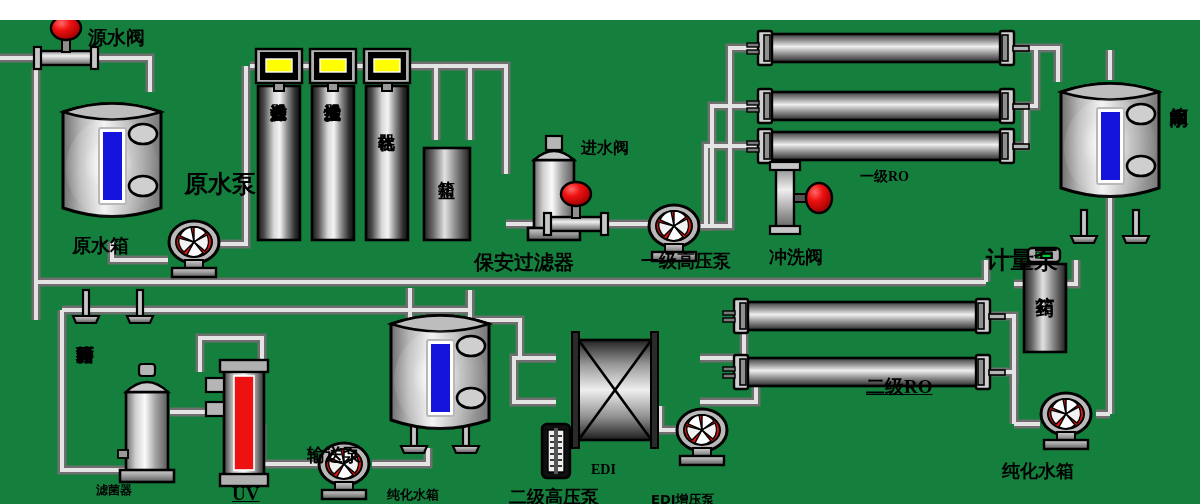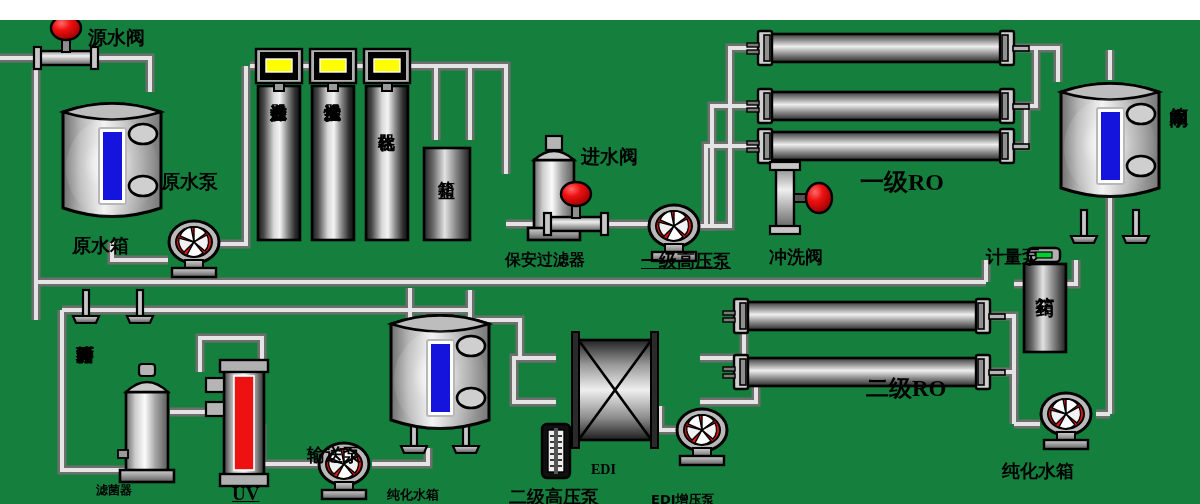--- a/index.html
+++ b/index.html
@@ -413,35 +413,35 @@
     <rect x="126" y="372" width="42" height="82" fill="url(#gFilterVess)" stroke="#000" stroke-width="2.6"></rect>
     <path d="M126,372 q21,-20 42,0 Z" fill="#c9c9c9" stroke="#000" stroke-width="2.4"></path>
     <rect x="139" y="344" width="16" height="12" rx="3" fill="#b5b5b5" stroke="#000" stroke-width="2.2"></rect>
     <rect x="120" y="450" width="54" height="12" fill="url(#gBase)" stroke="#000" stroke-width="2.6"></rect>
     <rect x="118" y="430" width="10" height="8" fill="#9a9a9a" stroke="#000" stroke-width="1.8"></rect>
   </g>
 </svg>
 
 <div>
   <div class="lbl cn" style="left:88px;top:8px;font-size:19px;">源水阀</div>
-  <div class="lbl cn" style="left:161px;top:152px;font-size:19px;">原水泵</div>
+  <div class="lbl cn" style="left:184px;top:152px;font-size:24px;">原水泵</div>
   <div class="lbl cn" style="left:72px;top:216px;font-size:19px;">原水箱</div>
   <div class="lbl cn vert" style="left:270px;top:70px;font-size:17px;">多介质过滤器</div>
   <div class="lbl cn vert" style="left:324px;top:70px;font-size:17px;">活性炭过滤器</div>
   <div class="lbl cn vert" style="left:378px;top:100px;font-size:17px;">软化器</div>
   <div class="lbl cn vert" style="left:438px;top:148px;font-size:17px;">盐箱</div>
-  <div class="lbl cn" style="left:505px;top:232px;font-size:16px;">保安过滤器</div>
-  <div class="lbl cn" style="left:581px;top:127px;font-size:19px;">进水阀</div>
-  <div class="lbl cn" style="left:641px;top:232px;font-size:18px;text-decoration:underline;">一级高压泵</div>
+  <div class="lbl cn" style="left:474px;top:232px;font-size:20px;">保安过滤器</div>
+  <div class="lbl cn" style="left:581px;top:120px;font-size:16px;">进水阀</div>
+  <div class="lbl cn" style="left:641px;top:232px;font-size:18px;">一级高压泵</div>
   <div class="lbl cn" style="left:769px;top:228px;font-size:18px;text-align:center;">冲洗阀</div>
-  <div class="lbl en" style="left:860px;top:150px;font-size:24px;">一级RO</div>
+  <div class="lbl en" style="left:860px;top:150px;font-size:14px;">一级RO</div>
   <div class="lbl cn vert" style="left:1170px;top:72px;font-size:19px;">中间水箱</div>
-  <div class="lbl cn" style="left:986px;top:228px;font-size:18px;">计量泵</div>
+  <div class="lbl cn" style="left:986px;top:228px;font-size:24px;">计量泵</div>
   <div class="lbl cn vert" style="left:1036px;top:262px;font-size:19px;">药箱</div>
-  <div class="lbl en" style="left:866px;top:357px;font-size:23px;">二级RO</div>
+  <div class="lbl en" style="left:866px;top:357px;font-size:19px;text-decoration:underline;">二级RO</div>
   <div class="lbl cn" style="left:1002px;top:442px;font-size:18px;">纯化水箱</div>
   <div class="lbl cn" style="left:651px;top:473px;font-size:13px;text-align:center;">EDI增压泵</div>
   <div class="lbl en" style="left:591px;top:443px;font-size:14px;">EDI</div>
   <div class="lbl cn" style="left:509px;top:468px;font-size:18px;">二级高压泵</div>
   <div class="lbl cn" style="left:387px;top:468px;font-size:13px;">纯化水箱</div>
   <div class="lbl cn" style="left:307px;top:426px;font-size:18px;">输送泵</div>
   <div class="lbl en" style="left:232px;top:464px;font-size:19px;text-decoration:underline;">UV</div>
   <div class="lbl cn" style="left:96px;top:464px;font-size:12px;">滤菌器</div>
   <div class="lbl cn vert" style="left:76px;top:312px;font-size:18px;">循环管路</div>
 </div>

